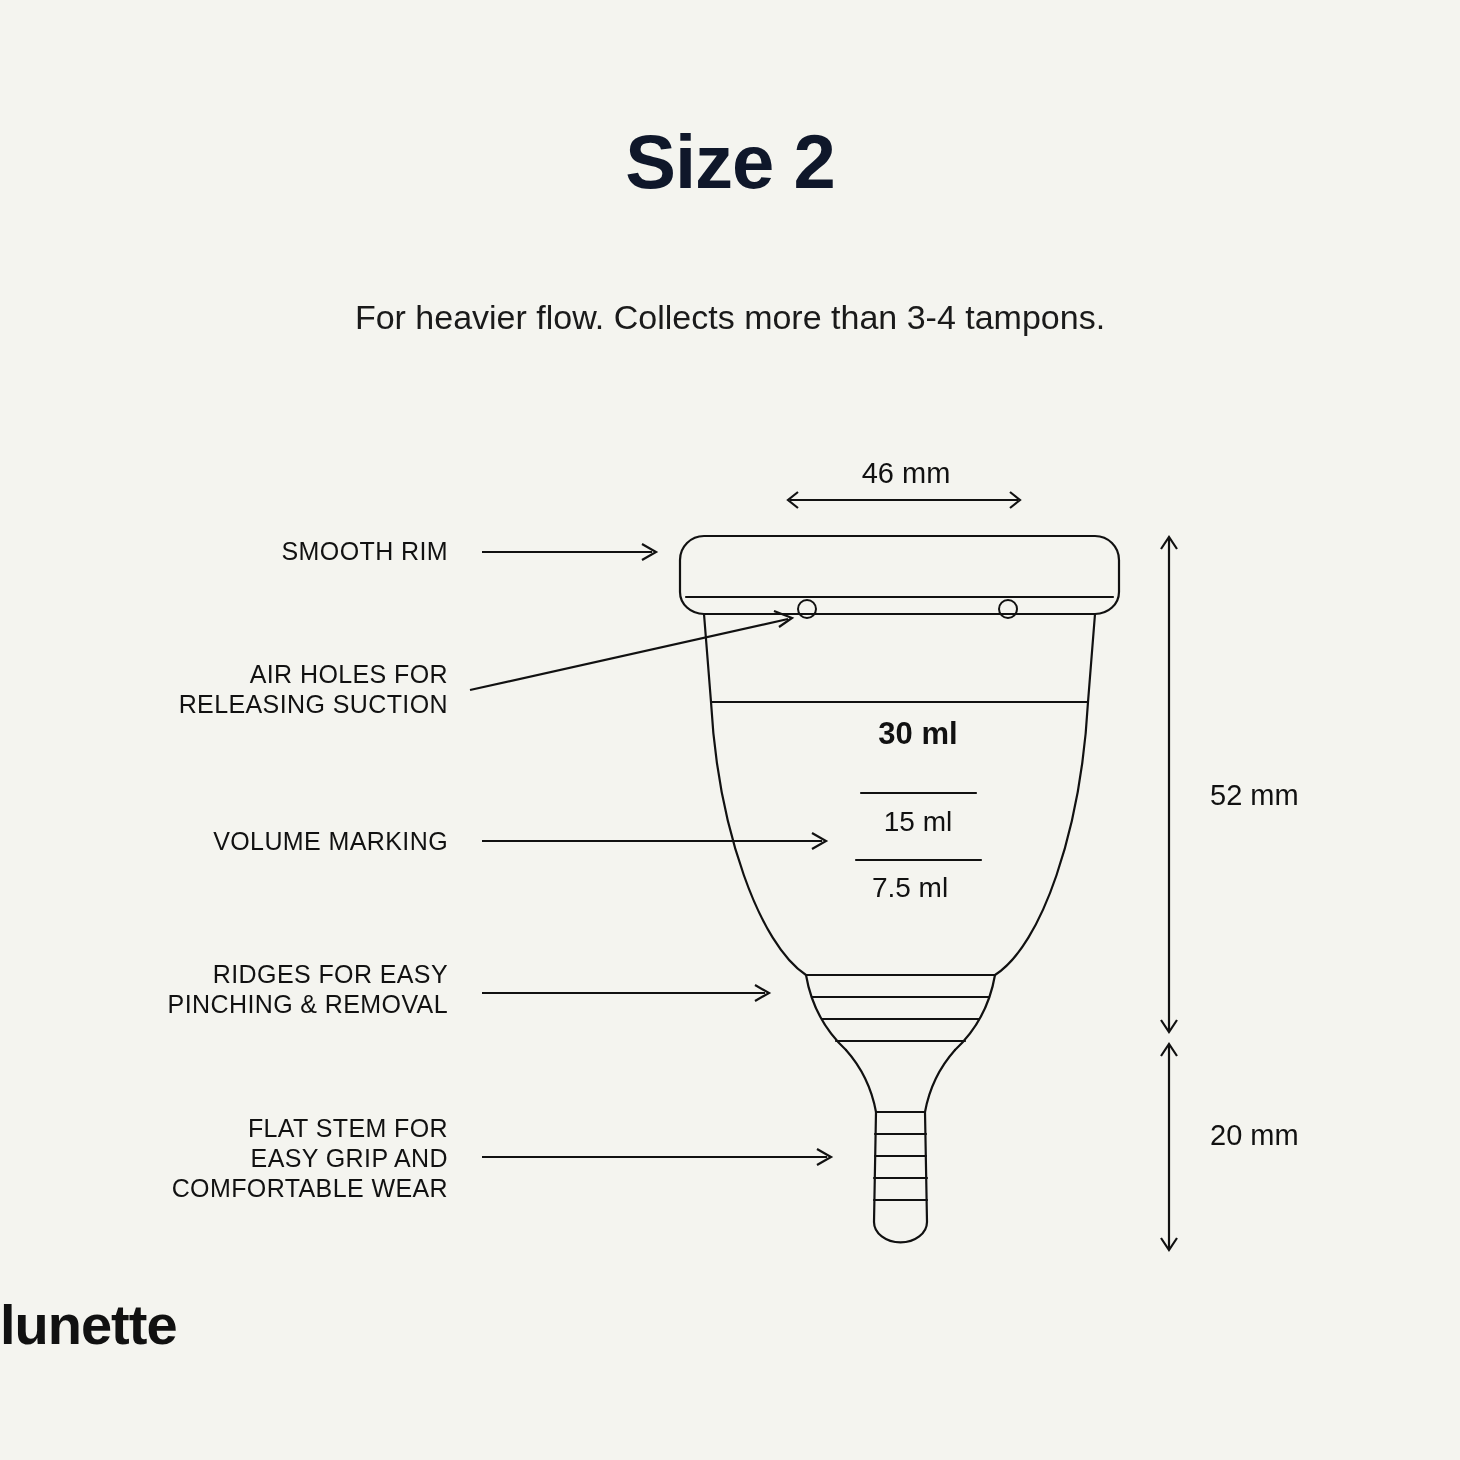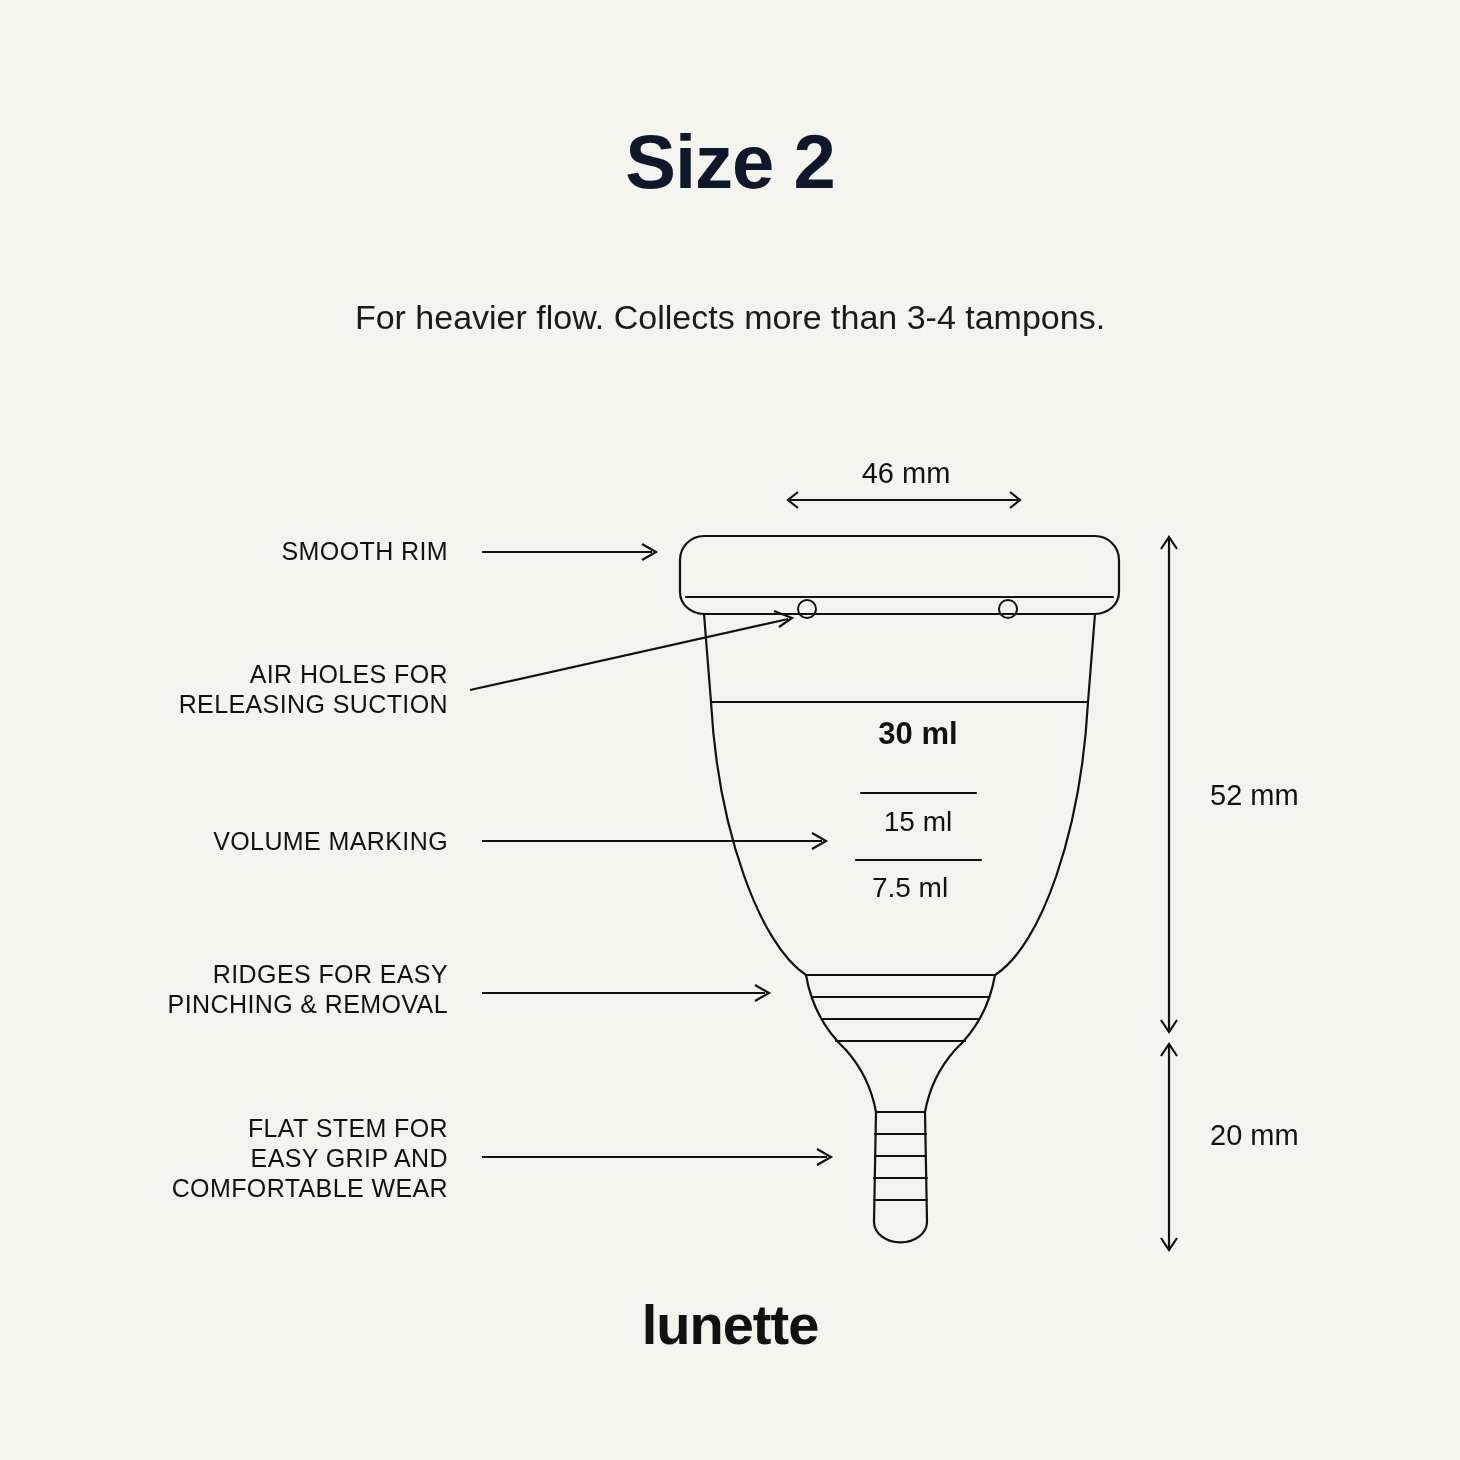--- a/index.html
+++ b/index.html
@@ -39,21 +39,20 @@
     text-align: center;
     font-size: 34px;
     font-weight: normal;
     color: #1a1a1a;
   }
   .brand {
     position: absolute;
     top: 1292px;
     left: 0;
     width: 1460px;
-    text-align: center;
     font-size: 56px;
     font-weight: bold;
     letter-spacing: -1px;
     color: #111111;
   }
   svg.diagram {
     position: absolute;
     top: 0;
     left: 0;
     width: 1460px;

